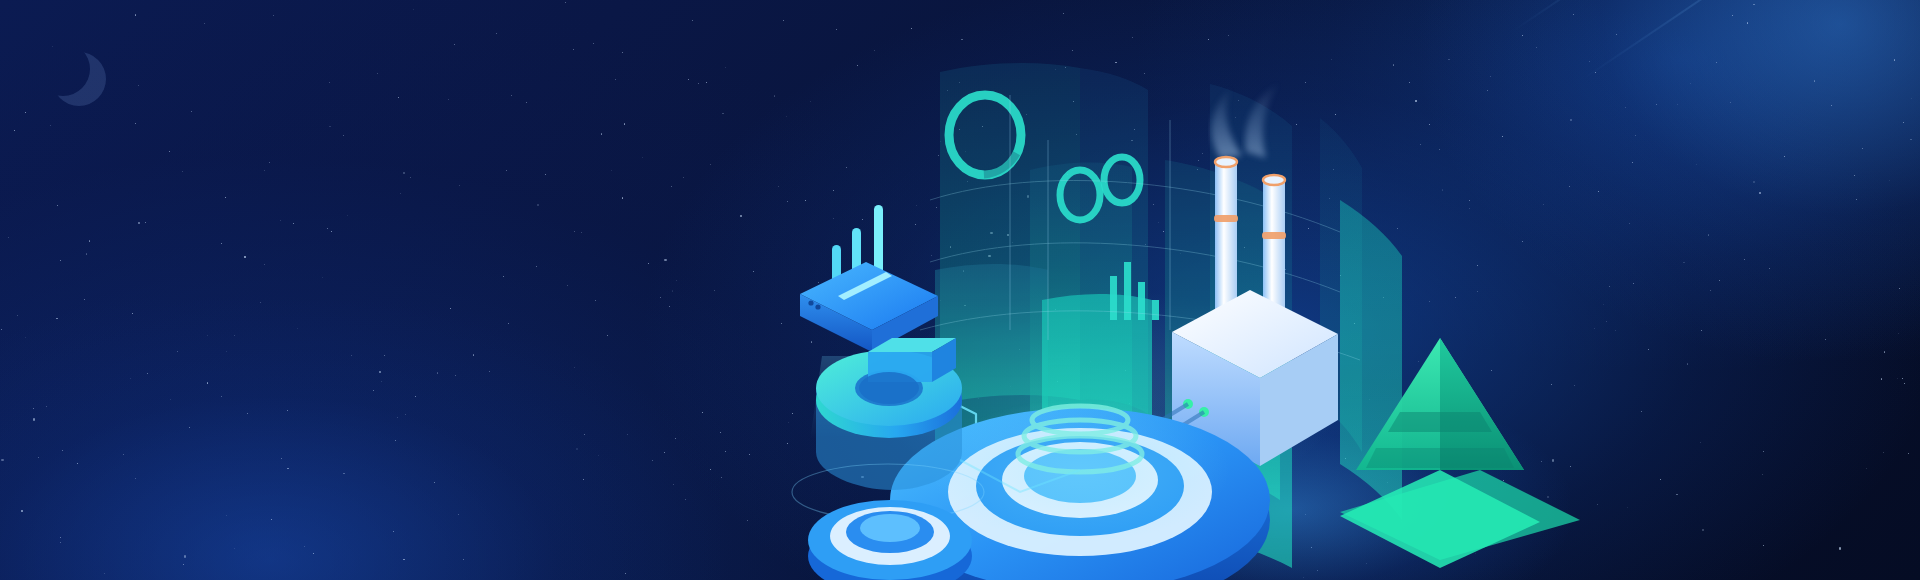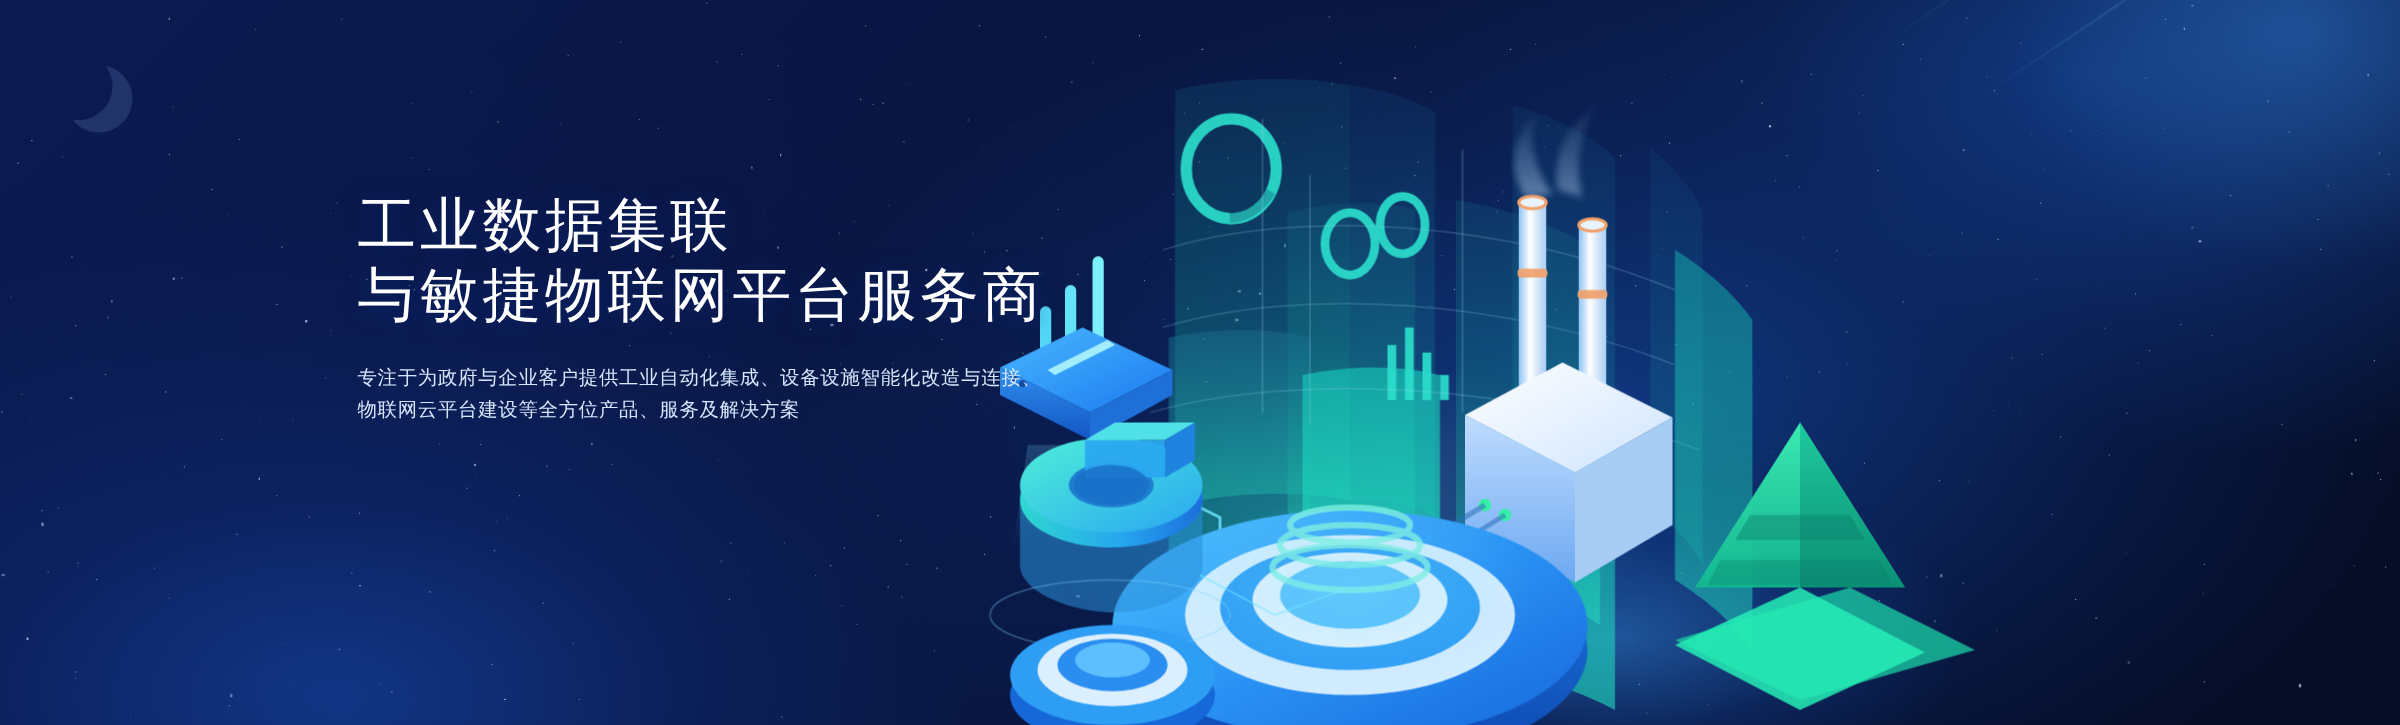--- a/index.html
+++ b/index.html
@@ -478,28 +478,20 @@
       <span class="star" style="left:935.7px;top:206.8px;width:1.6px;height:1.6px;opacity:0.45"></span>
       <span class="star" style="left:739.6px;top:214.8px;width:2.4px;height:2.4px;opacity:0.64"></span>
       <span class="star" style="left:564.5px;top:2.0px;width:1px;height:1px;opacity:0.46"></span>
     </div>
 
   <div class="streaks" id="streaks">
       <span class="streak" style="top:152px;left:210px;width:360px;opacity:0.22;transform:rotate(-34deg)"></span>
       <span class="streak" style="top:200px;left:280px;width:300px;opacity:0.16;transform:rotate(-34deg)"></span>
     </div>
 
-  <div class="copy">
-    <div class="headline">工业数据集联</div>
-    <div class="headline">与敏捷物联网平台服务商</div>
-    <div class="sub">
-      <div>专注于为政府与企业客户提供工业自动化集成、设备设施智能化改造与连接、</div>
-      <div>物联网云平台建设等全方位产品、服务及解决方案</div>
-    </div>
-  </div>
 
   <div class="ground-glow"></div>
 
   <div class="scene">
   <svg width="1140" height="580" viewBox="0 0 1140 580" xmlns="http://www.w3.org/2000/svg">
     <defs>
       <linearGradient id="gTeal1" x1="0" y1="0" x2="0" y2="1">
         <stop offset="0%" stop-color="#1b6f8f" stop-opacity="0.75"></stop>
         <stop offset="55%" stop-color="#18b9a8" stop-opacity="0.72"></stop>
         <stop offset="100%" stop-color="#2ff0c8" stop-opacity="0.9"></stop>

